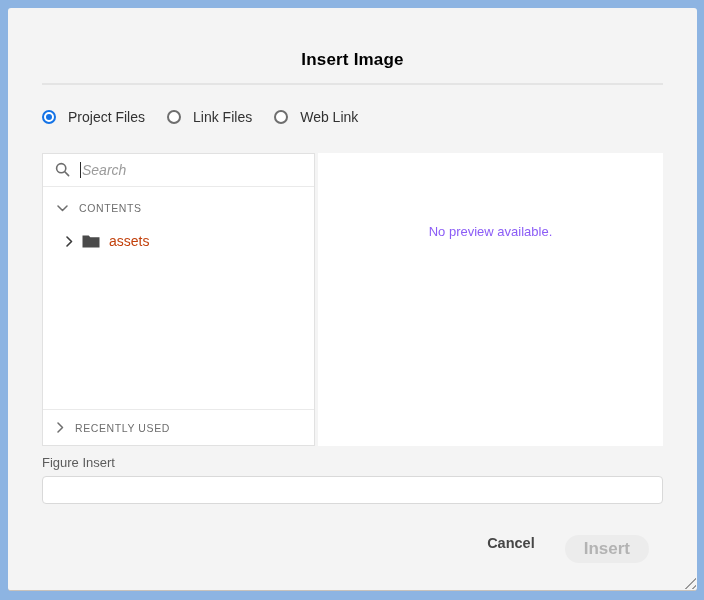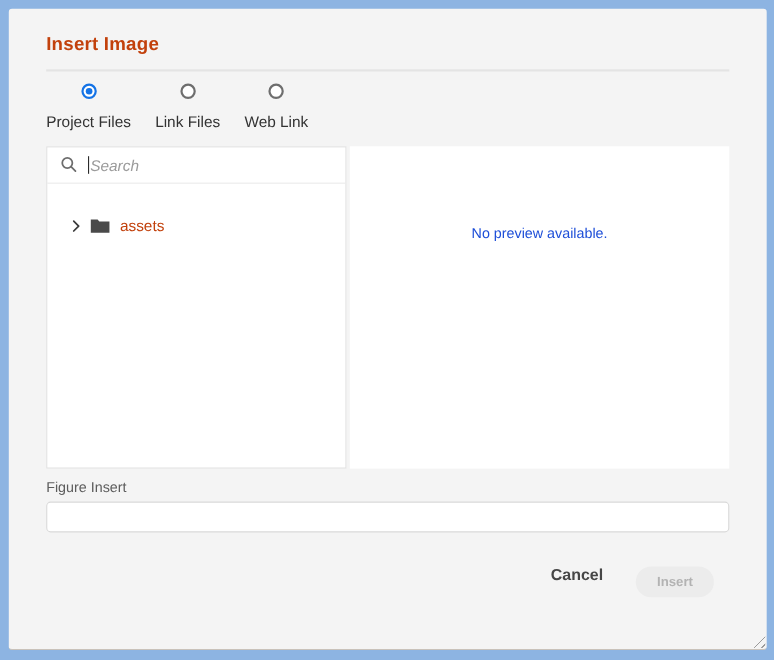--- a/index.html
+++ b/index.html
@@ -17,35 +17,36 @@
   .dialog {
     width: 100%; height: 100%;
     background: #f4f4f4;
     border-radius: 3px;
     border-bottom: 1px solid #c9c2ba;
     position: relative;
     padding: 0 34px;
     display: flex; flex-direction: column;
   }
   .title {
-    margin-top: 22px;
+    margin-top: 42px;
     font-size: 17px; line-height: 20px;
-    font-weight: 700; color: #c2410c;
+    font-weight: 700; color: #000000;
     letter-spacing: 0.2px;
+    text-align: center;
   }
   .header-divider {
     margin-top: 13px; height: 2px;
     background: #e4e4e4; border: none; width: 100%;
   }
   .radio-row {
     margin-top: 24px;
     display: flex; align-items: center; gap: 22px;
     height: 16px;
   }
-  .radio-option { display: flex; align-items: center; gap: 12px; cursor: pointer; flex-direction: column; }
+  .radio-option { display: flex; align-items: center; gap: 12px; cursor: pointer; }
   .radio-circle {
     width: 14px; height: 14px; border-radius: 50%;
     border: 2px solid #6e6e6e; background: #fff;
     position: relative; flex: 0 0 auto;
   }
   .radio-circle.selected { border-color: #1473e6; }
   .radio-circle.selected::after {
     content: ""; position: absolute; left: 2px; top: 2px;
     width: 6px; height: 6px; border-radius: 50%; background: #1473e6;
   }
@@ -94,21 +95,21 @@
     flex: 0 0 auto; height: 36px;
     border-top: 1px solid #eaeaea;
     display: flex; align-items: center; gap: 11px;
     padding-left: 14px; cursor: pointer;
   }
   .preview-panel {
     flex: 1; background: #ffffff;
     display: flex; justify-content: center;
     padding-top: 71px;
   }
-  .preview-empty { font-size: 13px; color: #1d4ed8; }
+  .preview-empty { font-size: 13px; color: #8b5cf6; }
   .caption-label {
     margin-top: 10px;
     font-size: 13px; color: #5c5c5c; line-height: 14px;
   }
   .caption-input {
     margin-top: 6px;
     height: 28px; width: 100%;
     background: #fff;
     border: 1px solid #d9d9d9; border-radius: 4px;
     outline: none; padding: 0 8px;
@@ -124,21 +125,21 @@
     background: none; border: none; cursor: pointer;
     font-family: "Liberation Sans", sans-serif;
     font-size: 14.5px; font-weight: 700; color: #464646;
     padding: 0;
   }
   .insert-btn {
     height: 28px; padding: 0 19px;
     border: none; border-radius: 14px;
     background: #ececec; color: #b3b3b3;
     font-family: "Liberation Sans", sans-serif;
-    font-size: 12px; font-weight: 700;
+    font-size: 17px; font-weight: 700;
   }
   .resize-grip {
     position: absolute; right: 1px; bottom: 1px;
     width: 12px; height: 12px;
     background: repeating-linear-gradient(
       -45deg,
       transparent 0 2px, #9a9a9a 2px 3px, transparent 3px 5px
     );
     clip-path: polygon(100% 0, 100% 100%, 0 100%);
     cursor: nwse-resize;
@@ -174,32 +175,44 @@
         <div class="search-row">
           <svg width="16" height="16" viewBox="0 0 16 16">
             <circle cx="6.2" cy="6.2" r="4.6" fill="none" stroke="#6d6d6d" stroke-width="1.6"></circle>
             <line x1="9.8" y1="9.8" x2="13.6" y2="13.6" stroke="#6d6d6d" stroke-width="1.6" stroke-linecap="round"></line>
           </svg>
           <span class="caret"></span>
           <input class="search-input" type="text" placeholder="Search" style="">
         </div>
 
         <div class="tree">
+          <div class="tree-section-row">
+            <svg width="11" height="7" viewBox="0 0 11 7">
+              <polyline points="1,1 5.5,5.5 10,1" fill="none" stroke="#6e6e6e" stroke-width="1.5" stroke-linecap="round" stroke-linejoin="round"></polyline>
+            </svg>
+            <span class="section-label">CONTENTS</span>
+          </div>
 
           <div class="tree-item">
             <svg width="7" height="11" viewBox="0 0 7 11">
               <polyline points="1,1 5.5,5.5 1,10" fill="none" stroke="#3b3b3b" stroke-width="1.6" stroke-linecap="round" stroke-linejoin="round"></polyline>
             </svg>
             <svg width="18" height="15" viewBox="0 0 18 15">
               <path d="M0.5 1.5 h6.2 l1.6 1.8 h9.2 v10.2 h-17 z" fill="#4a4a4a"></path>
             </svg>
             <span class="item-label">assets</span>
           </div>
         </div>
 
+        <div class="recent-row">
+          <svg width="7" height="11" viewBox="0 0 7 11">
+            <polyline points="1,1 5.5,5.5 1,10" fill="none" stroke="#6e6e6e" stroke-width="1.5" stroke-linecap="round" stroke-linejoin="round"></polyline>
+          </svg>
+          <span class="section-label">RECENTLY USED</span>
+        </div>
       </div>
 
       <div class="preview-panel">
         <span class="preview-empty">No preview available.</span>
       </div>
     </div>
 
     <div class="caption-label">Figure Insert</div>
     <input class="caption-input" type="text" value="" style="">
 

